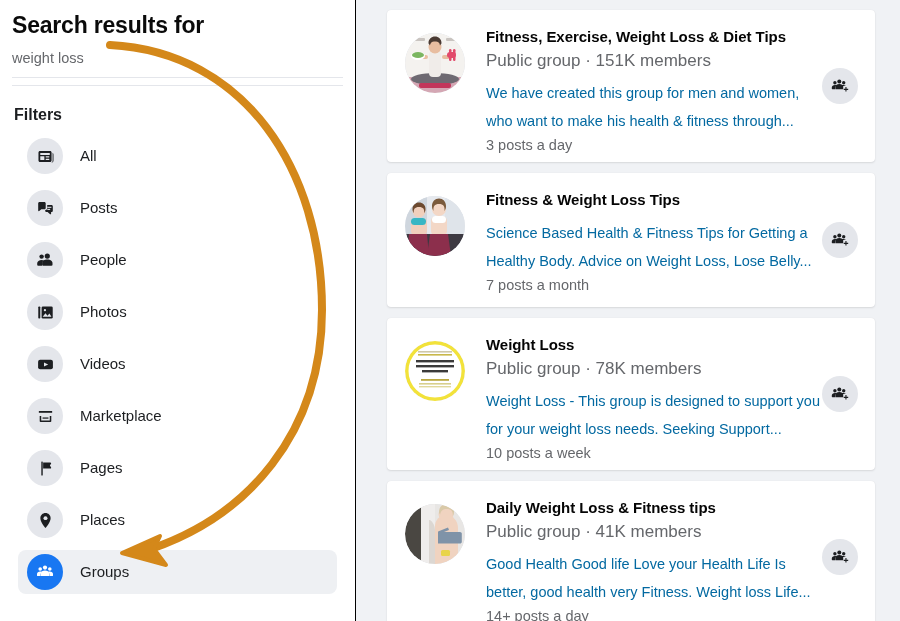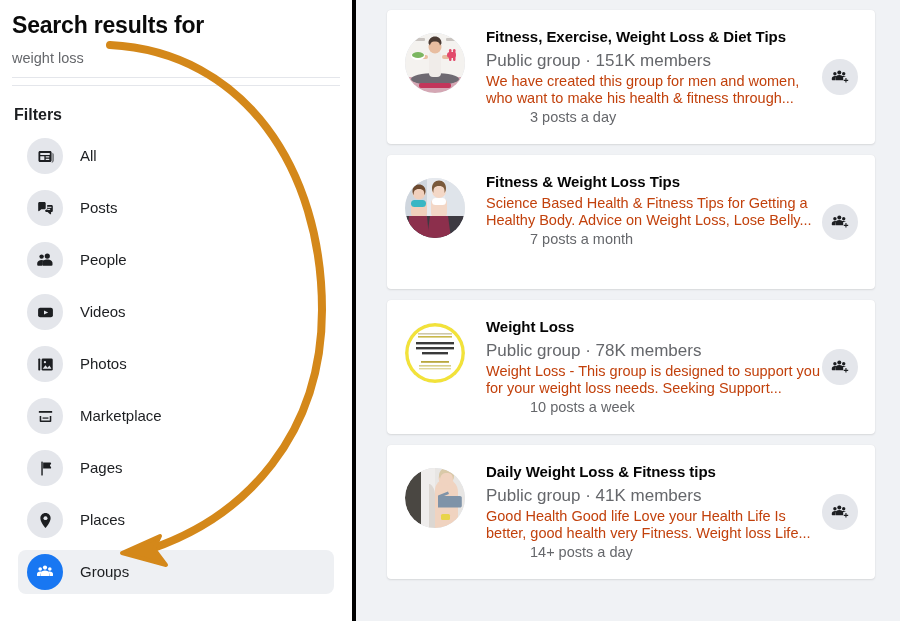--- a/index.html
+++ b/index.html
@@ -19,21 +19,21 @@
     display: flex;
     background: #ffffff;
   }
 
   
   .sidebar {
     position: relative;
     width: 356px;
     height: 621px;
     background: #ffffff;
-    border-right: 4px solid #000000;
+    border-right: 1px solid #000000;
     flex: 0 0 356px;
     padding: 0;
   }
 
   .search-header {
     padding: 8px 12px 0 12px;
   }
   .search-title {
     font-size: 23px;
     font-weight: bold;
@@ -153,30 +153,29 @@
     letter-spacing: -0.05px;
   }
   .card-meta {
     font-size: 17px;
     color: #65676b;
     line-height: 19px;
     margin-top: 4px;
   }
   .card-desc {
     font-size: 14.5px;
-    color: #c2410c;
-    line-height: 17px;
-    margin-top: 3px;
+    color: #0369a1;
+    line-height: 28px;
+    margin-top: 9px;
     max-width: 340px;
   }
   .card-activity {
     font-size: 14.5px;
     color: #65676b;
     line-height: 21px;
-    margin-left: 44px;
   }
   .join-btn {
     position: absolute;
     right: 17px;
     top: 50%;
     transform: translateY(-50%);
     width: 36px; height: 36px;
     border-radius: 50%;
     background: #e4e6eb;
     border: none;
@@ -247,37 +246,37 @@
             <path d="M12.3 9.4c2.9 0 5.2 1.6 5.2 3.6v1.8c0 .5-.4.9-.9.9H8c-.5 0-.9-.4-.9-.9v-1.8c0-2 2.3-3.6 5.2-3.6z"></path>
             <path d="M6.6 10c.9 0 1.8.2 2.5.5-1.3.9-2.1 2.2-2.1 3.6v1.6H3.1c-.5 0-.9-.4-.9-.9v-1.6c0-1.8 2-3.2 4.4-3.2z"></path>
           </svg>
         </span>
         <span class="filter-label">People</span>
       </div>
 
       <div class="filter-item">
         <span class="filter-icon">
           <svg width="19" height="19" viewBox="0 0 20 20" fill="#1c1e21">
-            <rect x="2.2" y="5" width="15.6" height="10" rx="2.2"></rect>
-            <path d="M8.4 7.8l4.4 2.2-4.4 2.2V7.8z" fill="#e4e6eb"></path>
-          </svg>
-        </span>
-        <span class="filter-label">Videos</span>
-      </div>
-
-      <div class="filter-item">
-        <span class="filter-icon">
-          <svg width="19" height="19" viewBox="0 0 20 20" fill="#1c1e21">
             <rect x="2.4" y="3.6" width="2.1" height="12.8" rx="0.8"></rect>
             <rect x="5.9" y="3.6" width="11.7" height="12.8" rx="1.5"></rect>
             <circle cx="9.4" cy="7.6" r="1.2" fill="#e4e6eb"></circle>
             <path d="M7 14.5l3-3.6 2.1 2.4 2-2.2 2.2 3.4H7z" fill="#e4e6eb"></path>
           </svg>
         </span>
         <span class="filter-label">Photos</span>
+      </div>
+
+      <div class="filter-item">
+        <span class="filter-icon">
+          <svg width="19" height="19" viewBox="0 0 20 20" fill="#1c1e21">
+            <rect x="2.2" y="5" width="15.6" height="10" rx="2.2"></rect>
+            <path d="M8.4 7.8l4.4 2.2-4.4 2.2V7.8z" fill="#e4e6eb"></path>
+          </svg>
+        </span>
+        <span class="filter-label">Videos</span>
       </div>
 
       <div class="filter-item">
         <span class="filter-icon">
           <svg width="19" height="19" viewBox="0 0 20 20" fill="#1c1e21">
             <path d="M3 4.2h14v1.9H3z"></path>
             <path d="M2.3 6.6h15.4v1.2c0 1-.8 1.8-1.8 1.8s-1.8-.8-1.8-1.8c0 1-.8 1.8-1.8 1.8s-1.8-.8-1.8-1.8c0 1-.8 1.8-1.8 1.8S6.9 8.8 6.9 7.8c0 1-.8 1.8-1.8 1.8S3.3 8.8 3.3 7.8V6.6z" opacity="0"></path>
             <path d="M3.9 9.6v5.4c0 .5.4.9.9.9h10.4c.5 0 .9-.4.9-.9V9.6h-1.6v4.7H5.5V9.6H3.9z"></path>
             <rect x="6.9" y="11" width="6.2" height="1.3"></rect>
           </svg>

